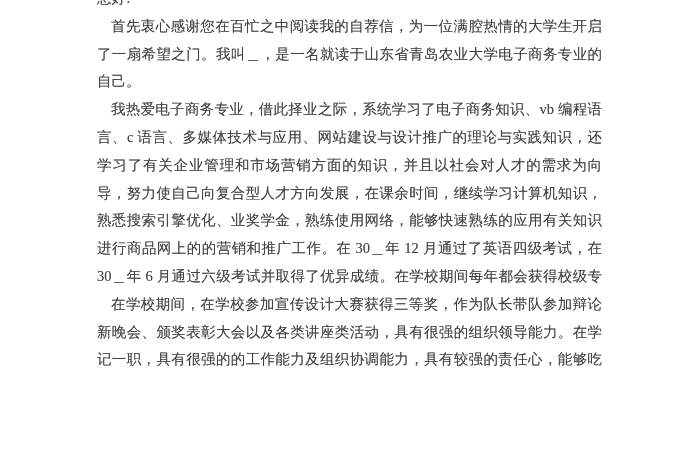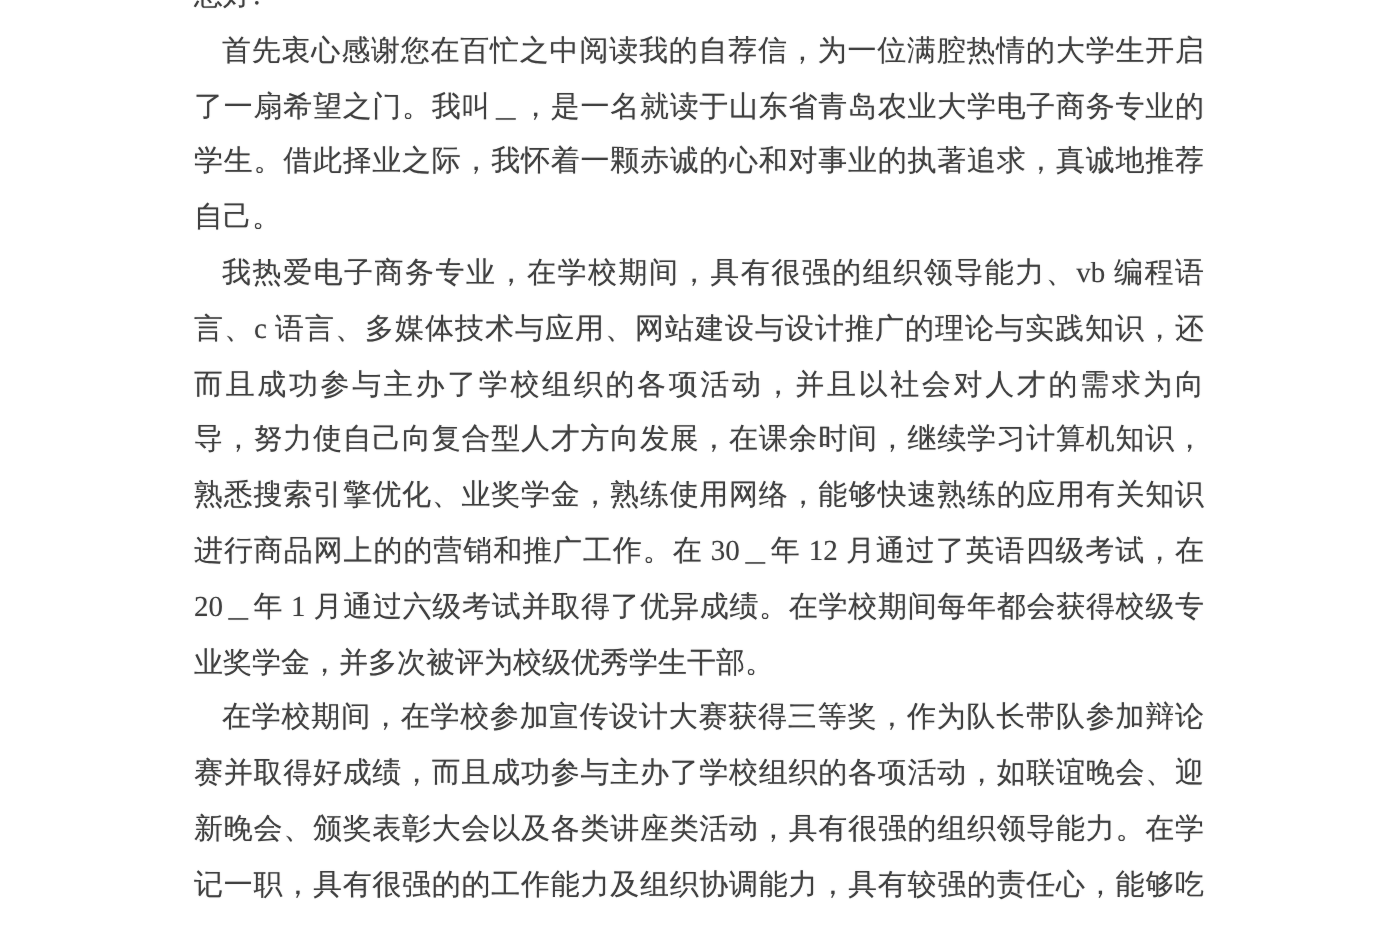--- a/index.html
+++ b/index.html
@@ -39,28 +39,25 @@
   }
 </style>
 </head>
 <body>
 
 <div class="page">
   <div class="textblock">
       <div class="line">您好!</div>
       <div class="line indent justify">首先衷心感谢您在百忙之中阅读我的自荐信，为一位满腔热情的大学生开启</div>
       <div class="line justify">了一扇希望之门。我叫＿，是一名就读于山东省青岛农业大学电子商务专业的</div>
-      <div class="line justify">学生。借此择业之际，我怀着一颗赤诚的心和对事业的执著追求，真诚地推荐</div>
       <div class="line">自己。</div>
-      <div class="line indent justify">我热爱电子商务专业，在学校期间，具有很强的组织领导能力、vb 编程语</div>
+      <div class="line indent justify">我热爱电子商务专业，借此择业之际，系统学习了电子商务知识、vb 编程语</div>
       <div class="line justify">言、c 语言、多媒体技术与应用、网站建设与设计推广的理论与实践知识，还</div>
-      <div class="line justify">而且成功参与主办了学校组织的各项活动，并且以社会对人才的需求为向</div>
+      <div class="line justify">学习了有关企业管理和市场营销方面的知识，并且以社会对人才的需求为向</div>
       <div class="line justify">导，努力使自己向复合型人才方向发展，在课余时间，继续学习计算机知识，</div>
       <div class="line justify">熟悉搜索引擎优化、业奖学金，熟练使用网络，能够快速熟练的应用有关知识</div>
       <div class="line justify">进行商品网上的的营销和推广工作。在 30＿年 12 月通过了英语四级考试，在</div>
-      <div class="line justify">20＿年 1 月通过六级考试并取得了优异成绩。在学校期间每年都会获得校级专</div>
-      <div class="line">业奖学金，并多次被评为校级优秀学生干部。</div>
+      <div class="line justify">30＿年 6 月通过六级考试并取得了优异成绩。在学校期间每年都会获得校级专</div>
       <div class="line indent justify">在学校期间，在学校参加宣传设计大赛获得三等奖，作为队长带队参加辩论</div>
-      <div class="line justify">赛并取得好成绩，而且成功参与主办了学校组织的各项活动，如联谊晚会、迎</div>
       <div class="line justify">新晚会、颁奖表彰大会以及各类讲座类活动，具有很强的组织领导能力。在学</div>
       <div class="line justify">记一职，具有很强的的工作能力及组织协调能力，具有较强的责任心，能够吃</div>
     </div>
 </div>
 
 </body></html>

